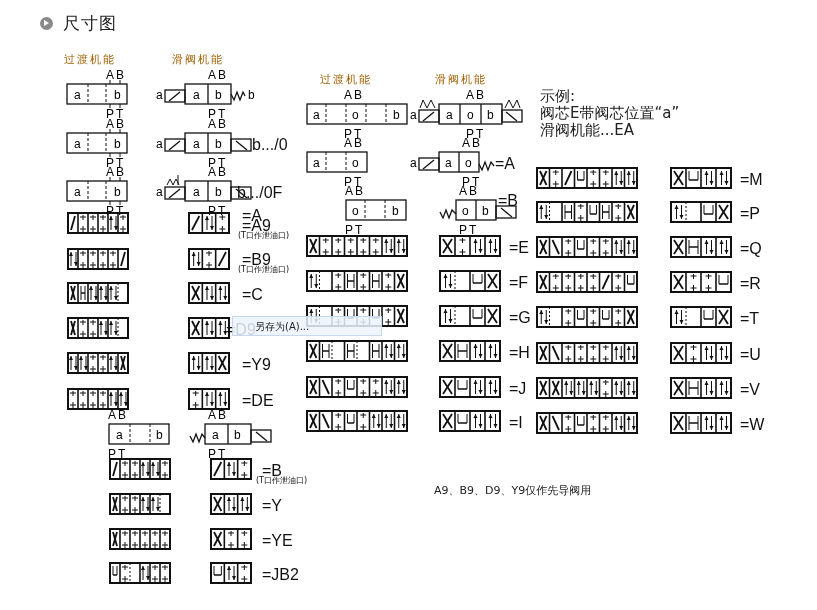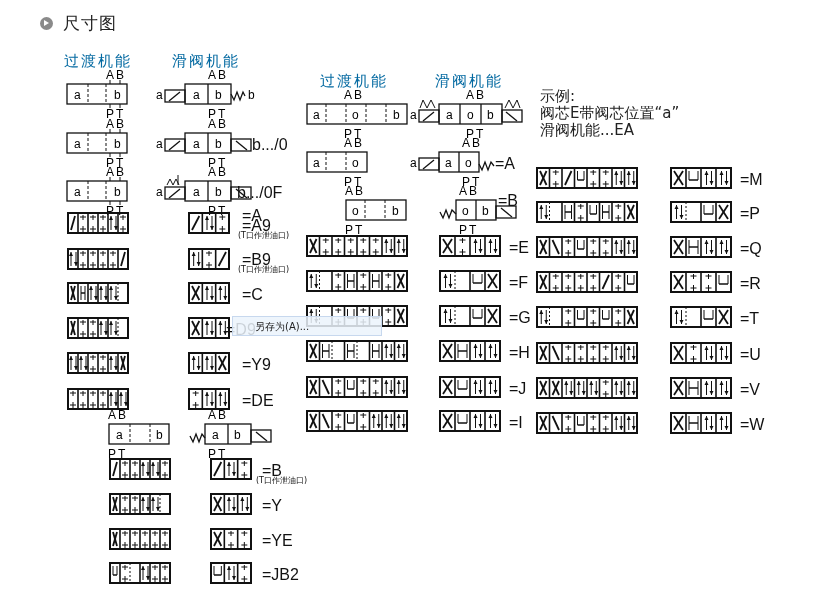--- a/index.html
+++ b/index.html
@@ -3,21 +3,21 @@
 <meta charset="utf-8">
 <style>
   html, body { margin:0; padding:0; background:#ffffff; }
   body { width:817px; height:610px; position:relative; overflow:hidden;
          font-family:"DejaVu Sans","Liberation Sans",sans-serif; color:#111; }
   .abs { position:absolute; }
   .title-wrap { left:40px; top:12px; display:flex; align-items:center; gap:10px; }
   .bullet { width:13px; height:13px; border-radius:50%; background:#8a8a8a; position:relative; }
   .bullet::after { content:""; position:absolute; left:4px; top:3px; border-left:5px solid #fff; border-top:3.5px solid transparent; border-bottom:3.5px solid transparent; }
   .title { font-size:17px; letter-spacing:1px; color:#222;text-align:center; }
-  .col-head { font-size:15px; letter-spacing:2px; color:#0369a1; }
+  .col-head { font-size:11px; letter-spacing:2px; color:#a16207; }
   .code { font-size:16px; font-family:"Liberation Sans",sans-serif; color:#111; white-space:nowrap; }
   .note { font-size:8px; color:#111; white-space:nowrap; }
   .ex { font-size:15px; line-height:17px; color:#222; }
   .foot { font-size:11px; line-height:17px; color:#222; }
   .ctx { left:232px; top:316px; width:150px; height:20px; background:rgba(235,243,252,0.85); border:1px solid #c7d8ee; font-size:10px; line-height:20px; padding-left:22px; box-sizing:border-box; color:#222; }
   svg { overflow:visible; }
 </style>
 </head>
 <body>
 
@@ -1456,17 +1456,18 @@
       <line x1="46" y1="1" x2="46" y2="21" stroke="#111" stroke-width="1.6"></line>
       <line x1="51.5" y1="4" x2="51.5" y2="18" stroke="#111"></line>
       <polygon points="49.5,8 51.5,4 53.5,8" fill="#111"></polygon>
       <line x1="56.5" y1="4" x2="56.5" y2="18" stroke="#111"></line>
       <polygon points="54.5,14 56.5,18 58.5,14" fill="#111"></polygon>
     </svg>
     <div class="abs code" style="left:740px;top:416px">=W</div>
   </div>
 
 <div class="abs foot" style="left:412px;top:482px">
+  <div style="padding-left:22px">A9、B9、D9、Y9仅作先导阀用</div>
 </div>
 
 <div class="abs ctx">
   <span>另存为(A)...</span>
 </div>
 
 </body></html>

